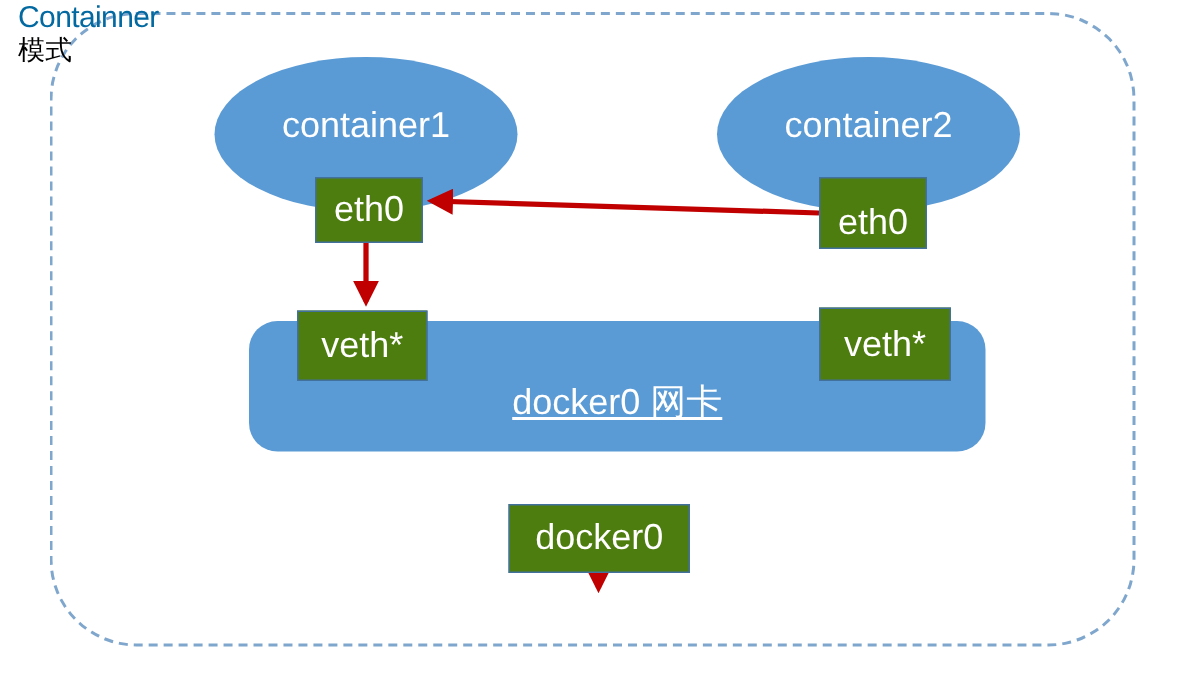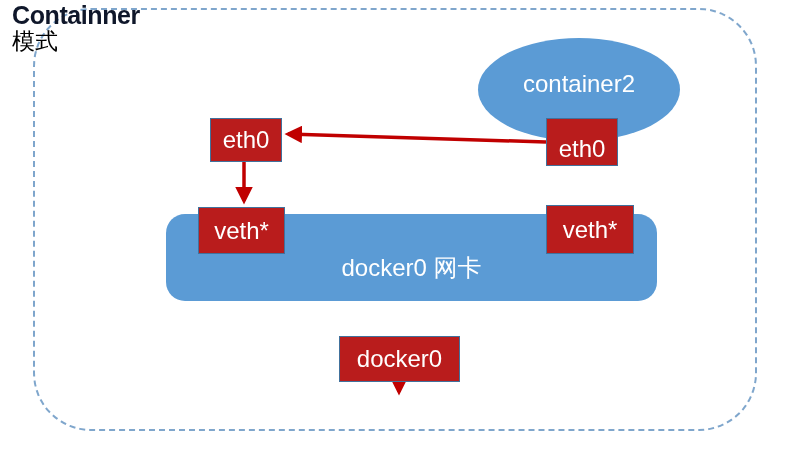--- a/index.html
+++ b/index.html
@@ -33,28 +33,28 @@
 
   
   .title-block {
     position: absolute;
     left: 12px;
     top: 2px;
     z-index: 30;
     line-height: 1.05;
   }
   .title-main {
-    font-size: 25px;
-    font-weight: bold;
-    color: #0f172a;
+    font-size: 20px;
+    font-weight: normal;
+    color: #0369a1;
     letter-spacing: -0.4px;
     display: block;
   }
   .title-sub {
-    font-size: 23px;
+    font-size: 18px;
     font-weight: normal;
     color: #000000;
     display: block;
     margin-top: 1px;
   }
 
   
   .ellipse {
     position: absolute;
     background: #5B9BD5;
@@ -84,26 +84,27 @@
     z-index: 5;
   }
   .bridge-label {
     position: absolute;
     left: 0;
     right: 0;
     top: 38px;
     text-align: center;
     color: #ffffff;
     font-size: 24px;
+    text-decoration: underline;
   }
 
   
   .ifbox {
     position: absolute;
-    background: #b91c1c;
+    background: #4d7c0f;
     border: 1.5px solid #41719C;
     box-sizing: border-box;
     z-index: 20;
     display: flex;
     align-items: center;
     justify-content: center;
     color: #ffffff;
     font-size: 24px;
   }
 
@@ -123,20 +124,23 @@
 
 <div id="canvas">
 
   <div class="host-boundary"></div>
 
   <div class="title-block">
     <span class="title-main">Containner</span>
     <span class="title-sub">模式</span>
   </div>
 
+  <div class="ellipse" style="left:143px; top:38px; width:202px; height:103px;">
+    <div class="ellipse-label">container1</div>
+  </div>
 
   <div class="ellipse" style="left:478px; top:38px; width:202px; height:103px;">
     <div class="ellipse-label">container2</div>
   </div>
 
   <div class="bridge">
     <div class="bridge-label">docker0 网卡</div>
   </div>
 
   <svg class="wires" viewBox="0 0 788 459" width="788" height="459">

